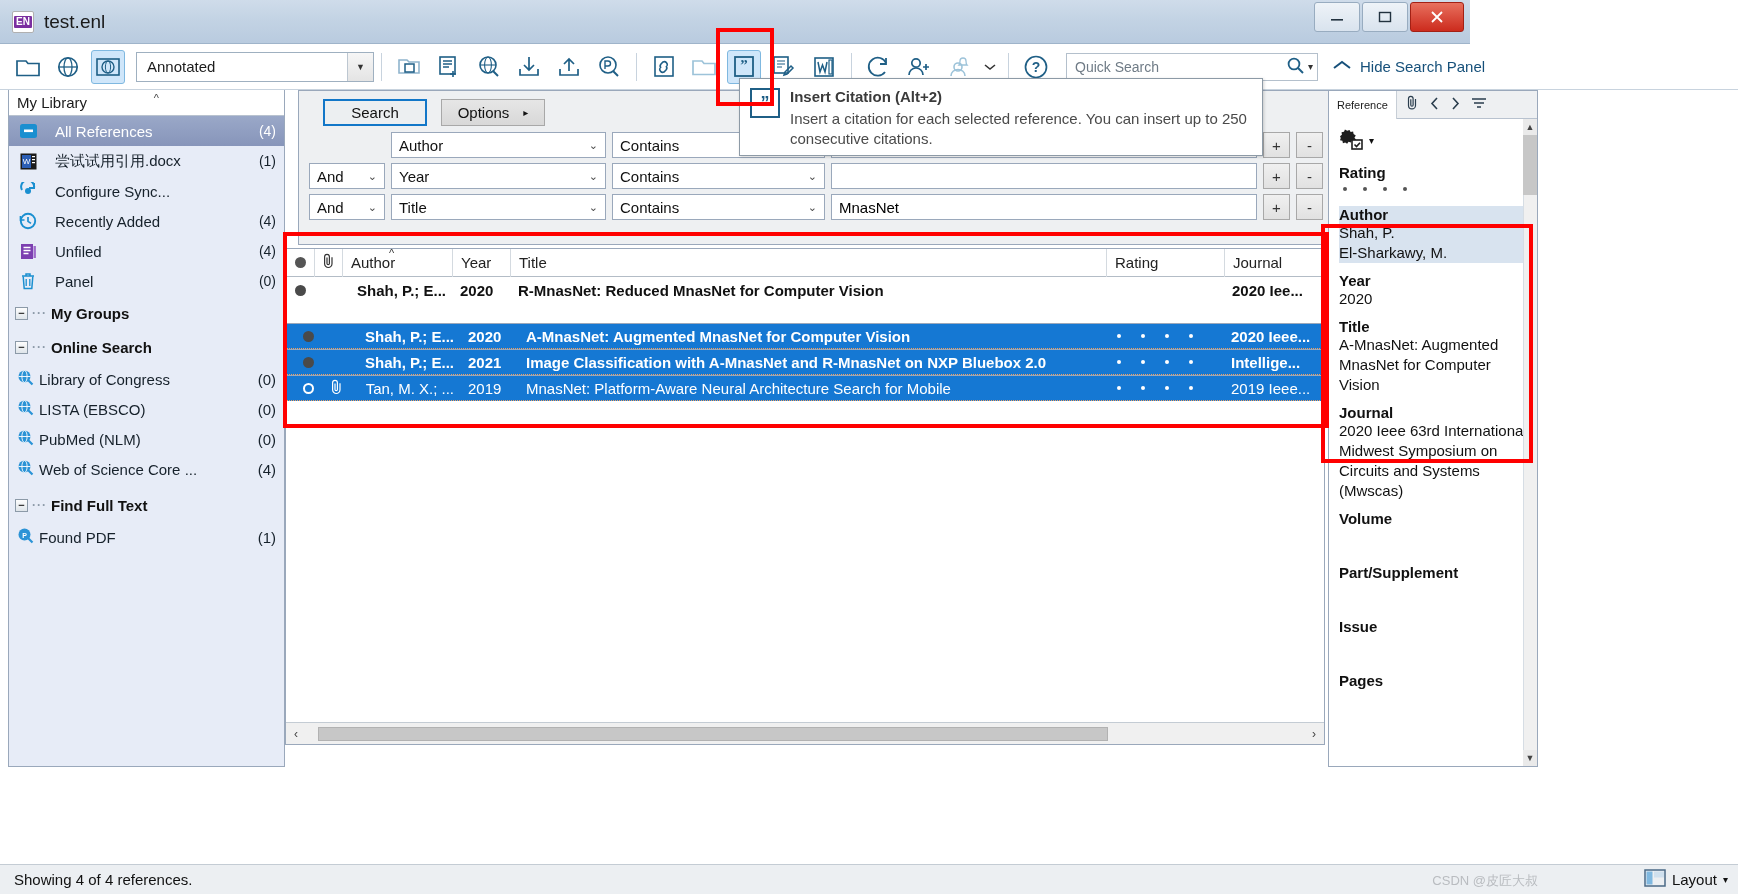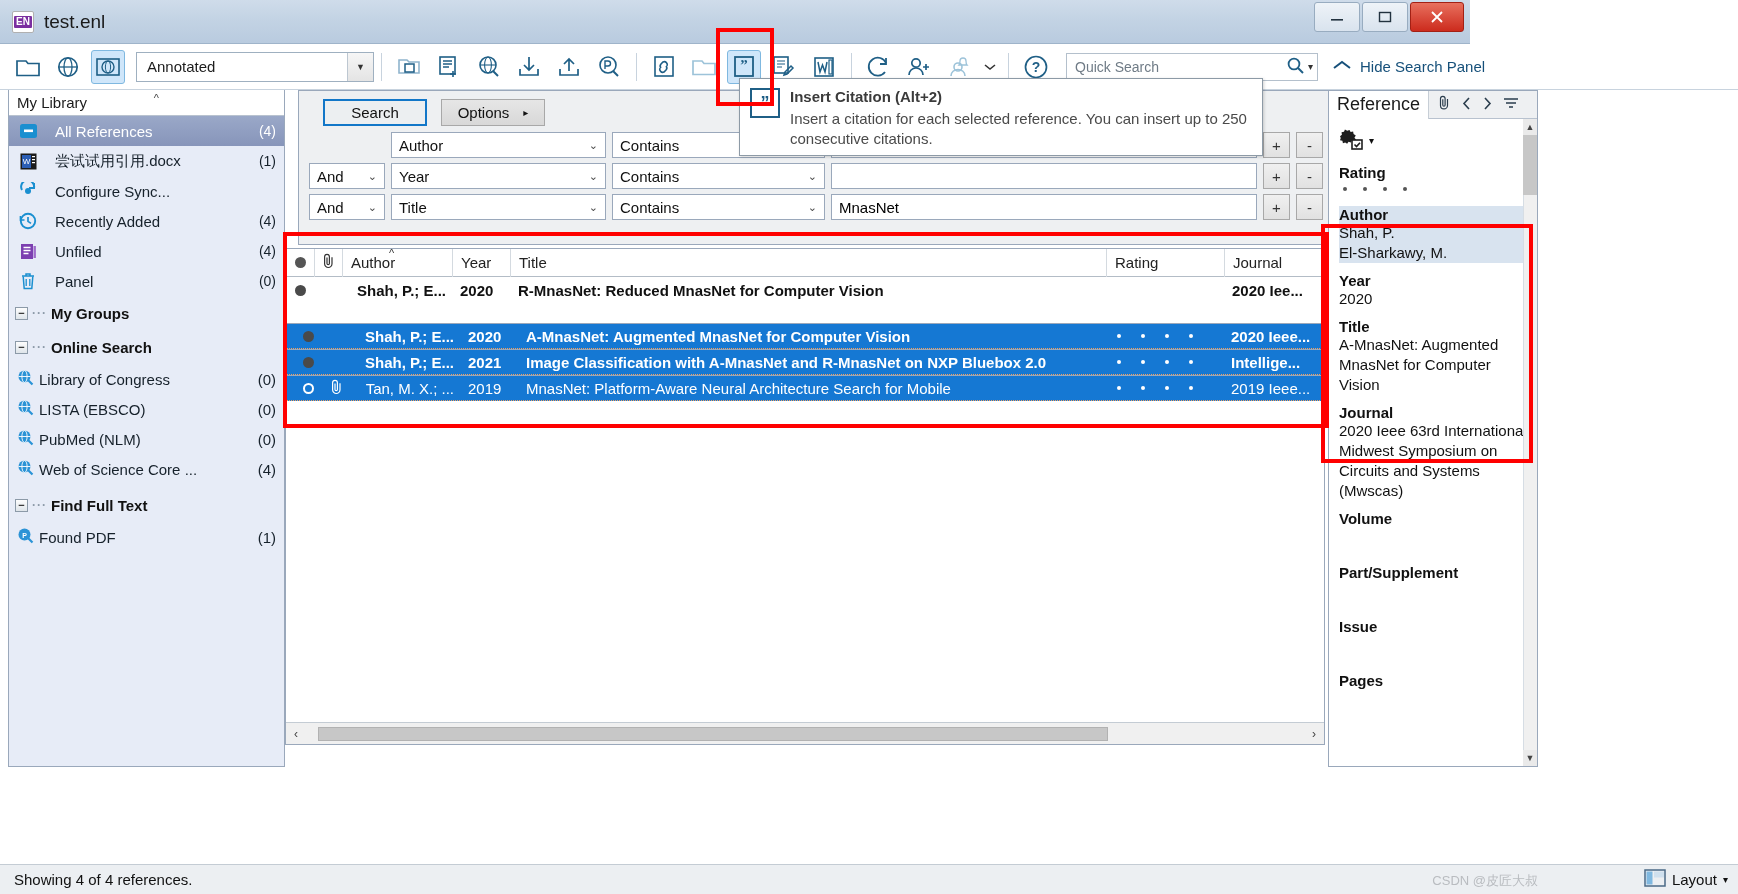--- a/index.html
+++ b/index.html
@@ -264,21 +264,21 @@
     position: absolute; left: 1328px; top: 90px; width: 210px; height: 677px;
     background: #ffffff; border: 1px solid #9aa8bb;
   }
   .rp-tabbar {
     height: 28px; display: flex; align-items: center;
     background: #eef0f2; border-bottom: 1px solid #b8c2cf;
     position: relative;
   }
   .rp-tab {
     padding: 0 8px; height: 28px; display: flex; align-items: center;
-    font-size: 18px; color: #1b1b1b; background: #ffffff;
+    font-size: 11px; color: #1b1b1b; background: #ffffff;
     border-right: 1px solid #c7ced6;
   }
   .rp-tab-icons {
     display: flex; align-items: center; gap: 10px;
     padding-left: 8px; color: #2a3d4d;
   }
   .rp-body { padding: 8px 10px 0 10px; position: relative; height: 647px; overflow: hidden; }
   .rp-gear {
     display: flex; align-items: center; gap: 4px; margin-bottom: 10px;
     color: #111;

